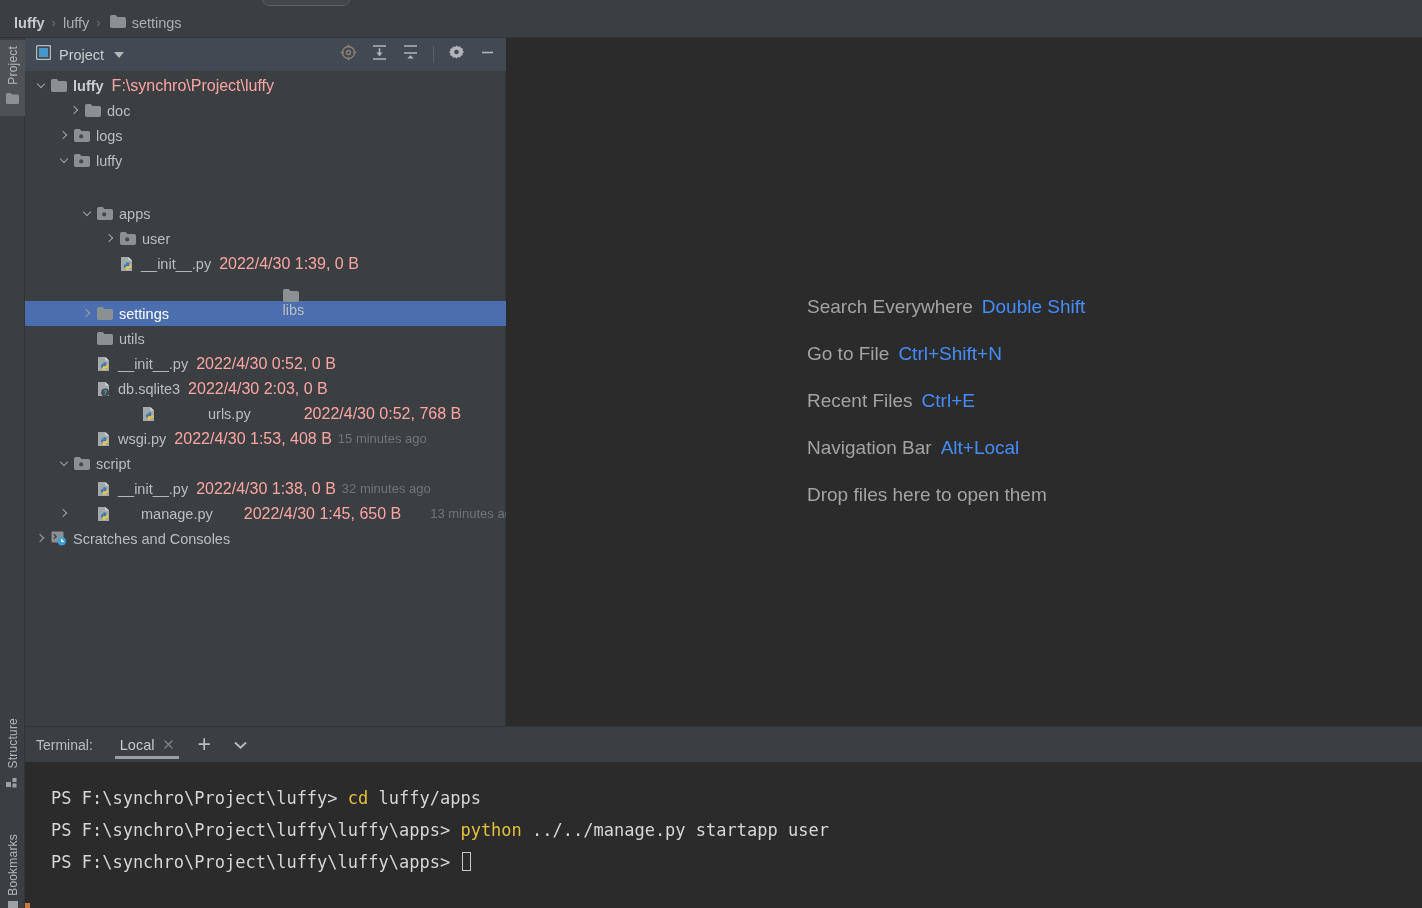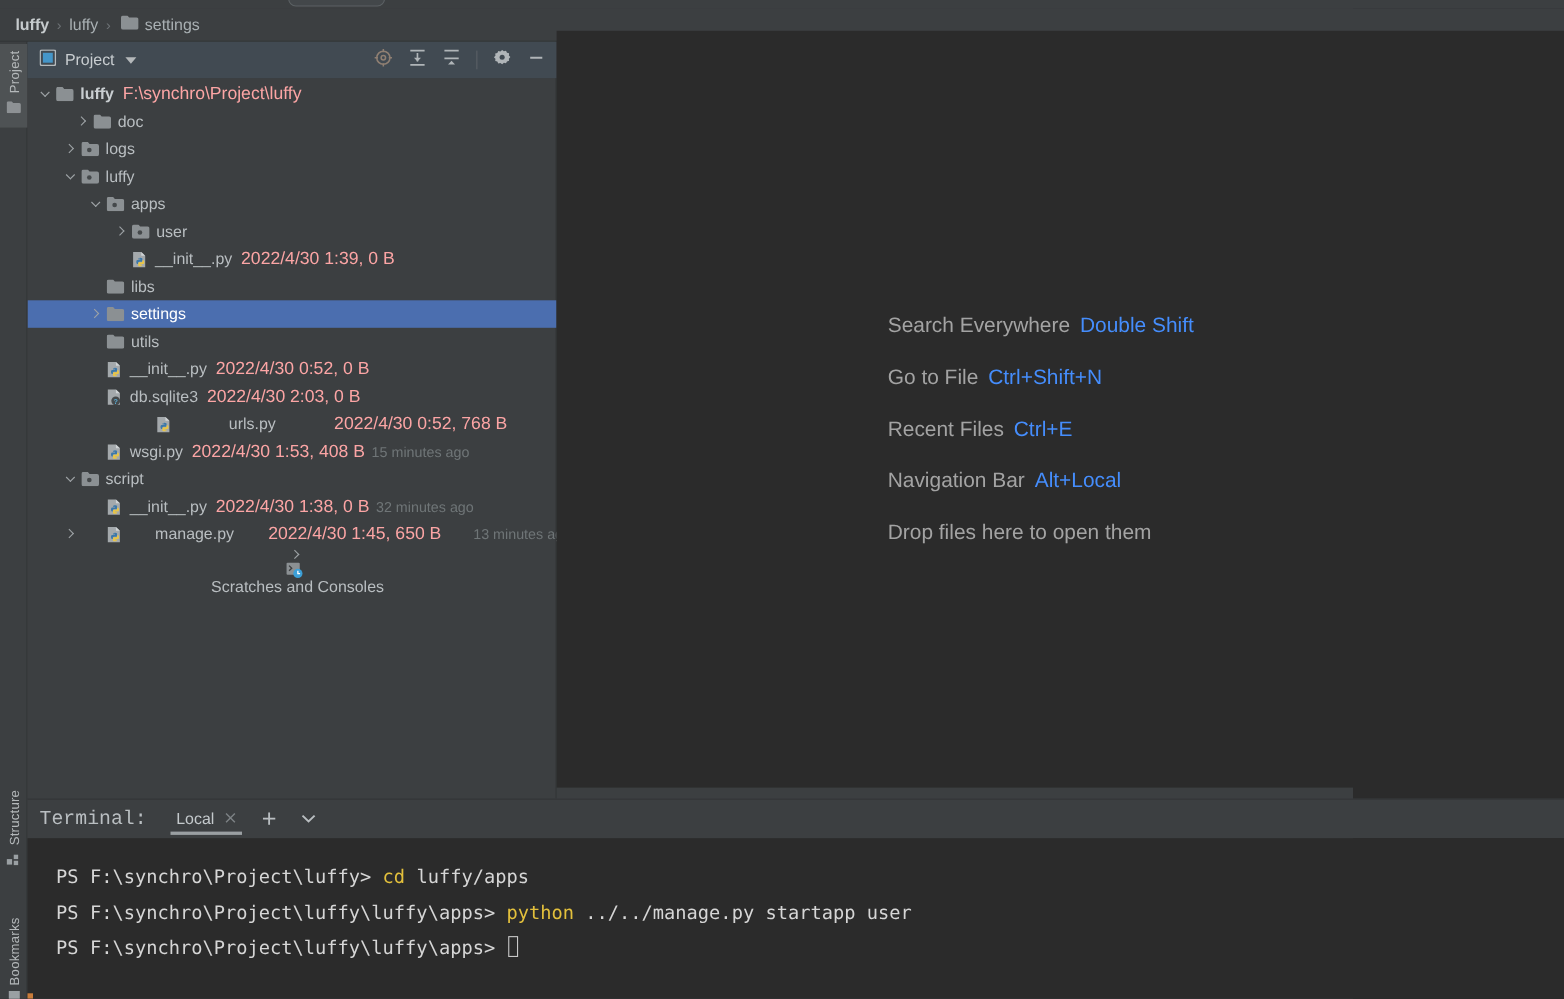--- a/index.html
+++ b/index.html
@@ -110,38 +110,38 @@
   .arrow.right i { transform: rotate(-45deg); left: 2px; top: 3px; }
   .arrow.down  i { transform: rotate(45deg);  left: 3px; top: 2px; }
   .ico { flex: 0 0 auto; margin-right: 6px; display: flex; align-items: center; }
   .name { color: #b9bec1; }
   .name.bold { font-weight: bold; color: #c9ced1; }
   .meta { color: #fca5a5; font-size: 16px; margin-left: 8px; }
   .meta2 { color: #6f7577; font-size: 13px; margin-left: 6px; }
 
   
   .editor {
-    position: absolute; left: 506px; top: 28px; width: 916px; height: 688px;
+    position: absolute; left: 506px; top: 38px; width: 916px; height: 688px;
     background: #2b2b2b;
   }
   .hints {
     position: absolute; left: 301px; top: 258px;
     display: flex; flex-direction: column; gap: 25px;
   }
   .hint { font-size: 19px; color: #a3a3a3; white-space: nowrap; }
   .hint .key { color: #458dfc; margin-left: 9px; }
 
   
   .term-head {
     position: absolute; left: 25px; top: 726px; width: 1397px; height: 36px;
     background: #3c3f41;
     display: flex; align-items: center; padding-left: 11px;
     border-top: 1px solid #323537;
   }
-  .term-label { font-size: 18px; color: #b9bec1; margin-right: 18px; font-family: Liberation Mono, monospace; }
+  .term-label { font-size: 14px; color: #b9bec1; margin-right: 18px; }
   .term-tab {
     position: relative; height: 36px; display: flex; align-items: center;
     padding: 0 9px; gap: 9px;
   }
   .term-tab .ttext { font-size: 14.5px; color: #c4c9cc; }
   .term-tab .tunder {
     position: absolute; left: 4px; right: 4px; bottom: 4px; height: 2.5px;
     background: #9a9fa2;
   }
   .term-plus {
@@ -310,21 +310,21 @@
             <i></i>
           </span>
           <span class="ico">
             <svg width="16" height="13" viewBox="0 0 16 13">
               <path d="M0 1.8A1.8 1.8 0 011.8 0h4L7.4 1.9h6.8A1.8 1.8 0 0116 3.7v7.5A1.8 1.8 0 0114.2 13H1.8A1.8 1.8 0 010 11.2z" fill="#8b9093"></path>
               <circle cx="7.2" cy="7.4" r="2.1" fill="#45494b"></circle>
             </svg>
           </span>
           <span class="name">luffy</span>
         </div>
-        <div class="row" style="padding-left: 56px;">
+        <div class="row" style="padding-left: 56px; margin-top: 28px;">
           <span class="arrow down">
             <i></i>
           </span>
           <span class="ico">
             <svg width="16" height="13" viewBox="0 0 16 13">
               <path d="M0 1.8A1.8 1.8 0 011.8 0h4L7.4 1.9h6.8A1.8 1.8 0 0116 3.7v7.5A1.8 1.8 0 0114.2 13H1.8A1.8 1.8 0 010 11.2z" fill="#8b9093"></path>
               <circle cx="7.2" cy="7.4" r="2.1" fill="#45494b"></circle>
             </svg>
           </span>
           <span class="name">apps</span>
@@ -347,21 +347,21 @@
             <svg width="15" height="16" viewBox="0 0 15 16">
               <path d="M1 1h7.4L12 4.6V15H1z" fill="#a4a9ac"></path>
               <path d="M8.4 1L12 4.6H8.4z" fill="#cfd3d5"></path>
               <path d="M7.6 6.3c-1.9 0-1.8 0.8-1.8 0.8v0.9h1.8v0.3H5.1s-1.2-0.1-1.2 1.8c0 1.9 1.1 1.8 1.1 1.8h0.6v-0.9s0-1 1-1h1.8s1 0 1-1V7.1s0.1-0.8-1.8-0.8zm-1 0.5a0.36 0.36 0 110 0.72 0.36 0.36 0 010-0.72z" fill="#3c78a9"></path>
               <path d="M7.5 14.1c1.9 0 1.8-0.8 1.8-0.8v-0.9H7.5v-0.3h2.5s1.2 0.1 1.2-1.8c0-1.9-1.1-1.8-1.1-1.8H9.5v0.9s0 1-1 1H6.7s-1 0-1 1v1.9s-0.1 0.8 1.8 0.8zm1-0.5a0.36 0.36 0 110-0.72 0.36 0.36 0 010 0.72z" fill="#e8c547"></path>
             </svg>
           </span>
           <span class="name">__init__.py</span>
           <span class="meta">2022/4/30 1:39, 0 B</span>
         </div>
-        <div class="row" style="padding-left: 56px;">
+        <div class="row" style="padding-left: 56px; flex-direction: column;">
           <span class="arrow none"></span>
           <span class="ico">
             <svg width="16" height="13" viewBox="0 0 16 13">
               <path d="M0 1.8A1.8 1.8 0 011.8 0h4L7.4 1.9h6.8A1.8 1.8 0 0116 3.7v7.5A1.8 1.8 0 0114.2 13H1.8A1.8 1.8 0 010 11.2z" fill="#8b9093"></path>
             </svg>
           </span>
           <span class="name">libs</span>
         </div>
         <div class="row selected" style="padding-left: 56px;">
           <span class="arrow right">
@@ -472,21 +472,21 @@
               <path d="M1 1h7.4L12 4.6V15H1z" fill="#a4a9ac"></path>
               <path d="M8.4 1L12 4.6H8.4z" fill="#cfd3d5"></path>
               <path d="M7.6 6.3c-1.9 0-1.8 0.8-1.8 0.8v0.9h1.8v0.3H5.1s-1.2-0.1-1.2 1.8c0 1.9 1.1 1.8 1.1 1.8h0.6v-0.9s0-1 1-1h1.8s1 0 1-1V7.1s0.1-0.8-1.8-0.8zm-1 0.5a0.36 0.36 0 110 0.72 0.36 0.36 0 010-0.72z" fill="#3c78a9"></path>
               <path d="M7.5 14.1c1.9 0 1.8-0.8 1.8-0.8v-0.9H7.5v-0.3h2.5s1.2 0.1 1.2-1.8c0-1.9-1.1-1.8-1.1-1.8H9.5v0.9s0 1-1 1H6.7s-1 0-1 1v1.9s-0.1 0.8 1.8 0.8zm1-0.5a0.36 0.36 0 110-0.72 0.36 0.36 0 010 0.72z" fill="#e8c547"></path>
             </svg>
           </span>
           <span class="name">manage.py</span>
           <span class="meta">2022/4/30 1:45, 650 B</span>
           <span class="meta2">13 minutes ago</span>
         </div>
-        <div class="row" style="padding-left: 10px; flex-direction: column;">
+        <div class="row" style="padding-left: 10px;">
           <span class="arrow right">
             <i></i>
           </span>
           <span class="ico">
             <svg width="16" height="15" viewBox="0 0 16 15">
               <rect x="0.5" y="0.5" width="12" height="11" rx="1" fill="#8b9093"></rect>
               <path d="M2.8 3.2l2.4 2.3-2.4 2.3" fill="none" stroke="#3c3f41" stroke-width="1.2"></path>
               <circle cx="10.8" cy="10.3" r="4.2" fill="#3ca0d8"></circle>
               <path d="M10.8 7.8v2.6h2" stroke="#ffffff" stroke-width="1.2" fill="none"></path>
             </svg>

